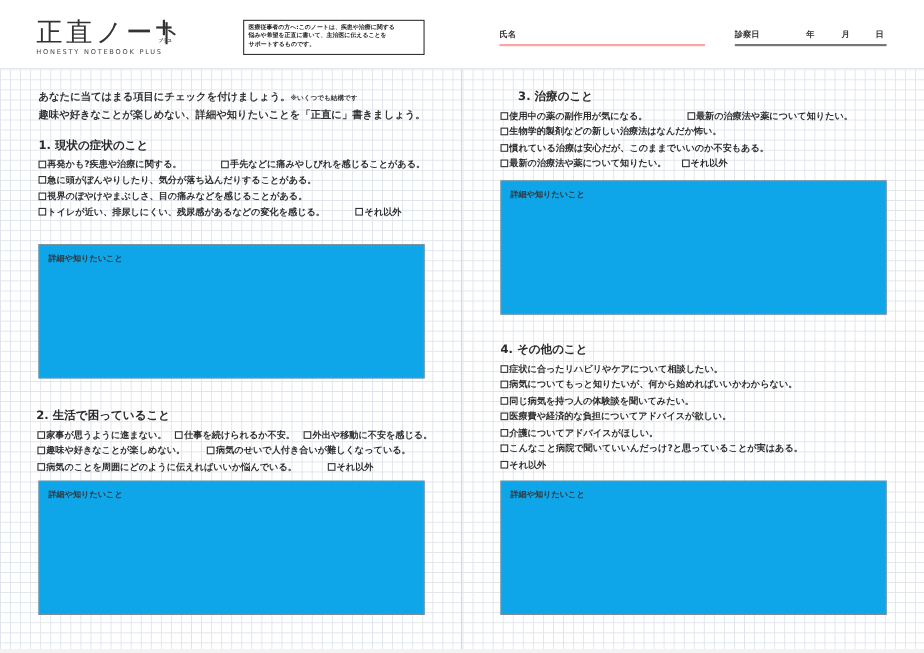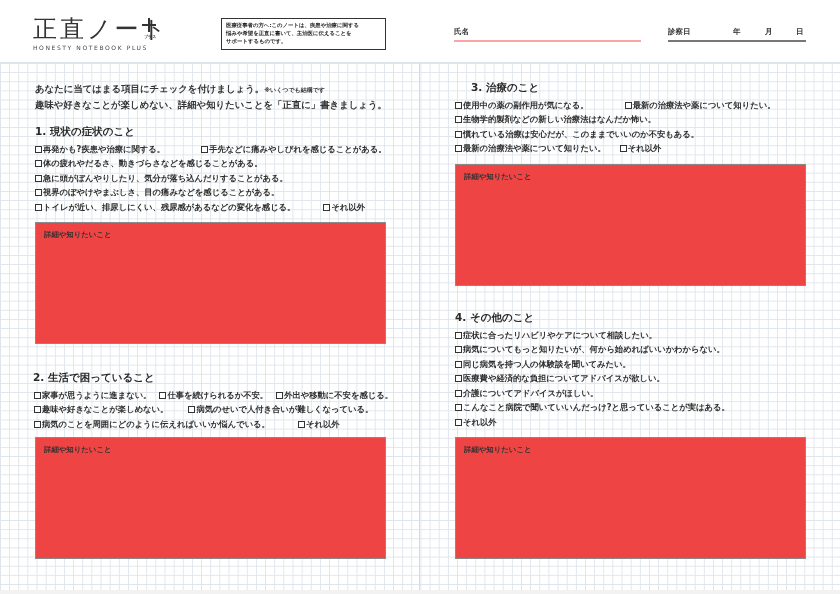--- a/index.html
+++ b/index.html
@@ -90,21 +90,21 @@
     .item {
       display: inline-flex; align-items: center;
       font-size: 8.3px; font-weight: bold; color: #2e2e2e; cursor: pointer; white-space: nowrap;
     }
     .checkbox {
       display: inline-block; width: 7px; height: 7px; border: 1px solid #333; background: #fff;
       margin-right: 1px; flex: 0 0 auto;
     }
 
     .detail-box {
-      position: absolute; background: #ef4444; border: 1.5px solid #8a8a8a;
+      position: absolute; background: #0ea5e9; border: 1.5px solid #8a8a8a;
       padding: 7px 8px;
     }
     .detail-label { font-size: 7.4px; font-weight: bold; color: #333; white-space: nowrap; }
     .detail-input { display: block; width: 100%; height: calc(100% - 14px); border: none; outline: none; background: transparent; resize: none; }
   </style>
 </head>
 <body>
 
 <div class="page">
   <div class="grid"></div>
@@ -152,26 +152,20 @@
           <span>再発かも?疾患や治療に関する。</span>
         </label>
       <label class="item" style="margin-left:36px">
           <span class="checkbox"></span>
           <span>手先などに痛みやしびれを感じることがある。</span>
         </label>
     </div>
     <div class="item-row">
       <label class="item">
           <span class="checkbox"></span>
-          <span>体の疲れやだるさ、動きづらさなどを感じることがある。</span>
-        </label>
-    </div>
-    <div class="item-row">
-      <label class="item">
-          <span class="checkbox"></span>
           <span>急に頭がぼんやりしたり、気分が落ち込んだりすることがある。</span>
         </label>
     </div>
     <div class="item-row">
       <label class="item">
           <span class="checkbox"></span>
           <span>視界のぼやけやまぶしさ、目の痛みなどを感じることがある。</span>
         </label>
     </div>
     <div class="item-row">

